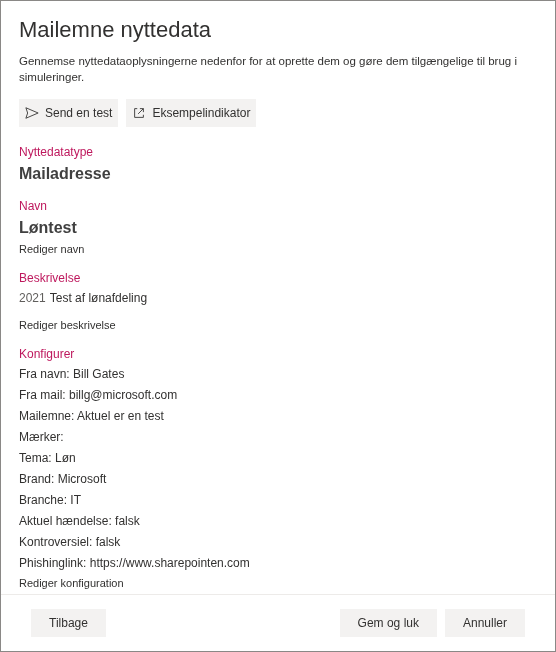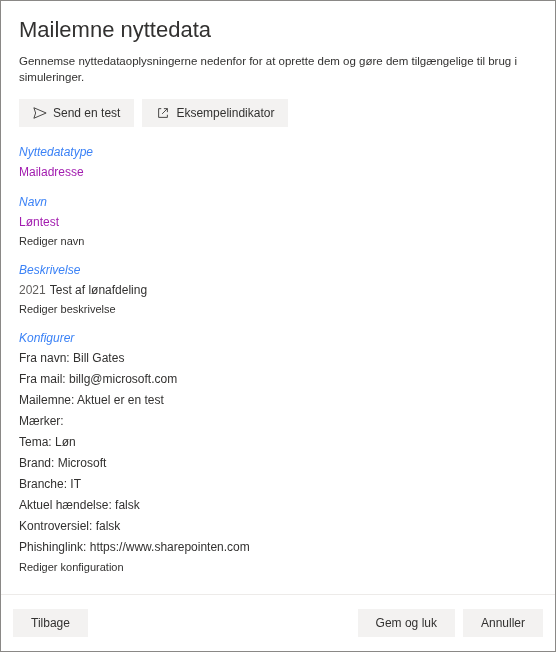--- a/index.html
+++ b/index.html
@@ -36,47 +36,47 @@
       line-height: 1.4;
     }
     .action-row {
       display: flex;
       gap: 8px;
       margin-bottom: 18px;
     }
     .action-btn {
       background: #f3f2f1;
       border: none;
-      padding: 7px 14px;
+      padding: 7px 6px;
       font-size: 12px;
       color: #323130;
       cursor: pointer;
       display: flex;
       align-items: center;
       gap: 6px;
       font-family: inherit;
     }
     .icon {
       display: inline-flex;
       align-items: center;
       justify-content: center;
     }
     .section {
       margin-bottom: 16px;
     }
     .section-label {
       font-size: 12px;
-      color: #3b82f6;
+      color: #be185d;
       margin-bottom: 6px;
-      font-style: italic;
     }
     .section-value {
-      font-size: 12px;
-      color: #a21caf;
+      font-size: 16px;
+      color: #404040;
       margin-bottom: 6px;
+      font-weight: bold;
     }
     .edit-link {
       font-size: 11px;
       color: #323130;
       cursor: pointer;
       margin-bottom: 6px;
     }
     .config-list {
       display: flex;
       flex-direction: column;
@@ -85,21 +85,21 @@
     .config-item {
       font-size: 12px;
       color: #323130;
     }
     .year-prefix {
       color: #605e5c;
       font-size: 12px;
     }
     .footer {
       border-top: 1px solid #edebe9;
-      padding: 14px 12px;
+      padding: 14px 30px;
       display: flex;
       align-items: flex-end;
     }
     .footer-left {
       display: flex;
       gap: 8px;
       flex: 1;
     }
     .footer-right {
       display: flex;
@@ -118,21 +118,21 @@
     }
     .btn-primary {
       background: #0078d4;
       color: #fff;
       font-weight: 600;
     }
     .desc-row {
       display: flex;
       align-items: baseline;
       gap: 4px;
-      margin-bottom: 6px;
+      margin-bottom: 14px;
     }
   </style>
 </head>
 <body>
 
 <div class="content">
   <h1 class="title">Mailemne nyttedata</h1>
   <p class="subtitle">Gennemse nyttedataoplysningerne nedenfor for at oprette dem og gøre dem tilgængelige til brug i simuleringer.</p>
 
   <div class="action-row">

